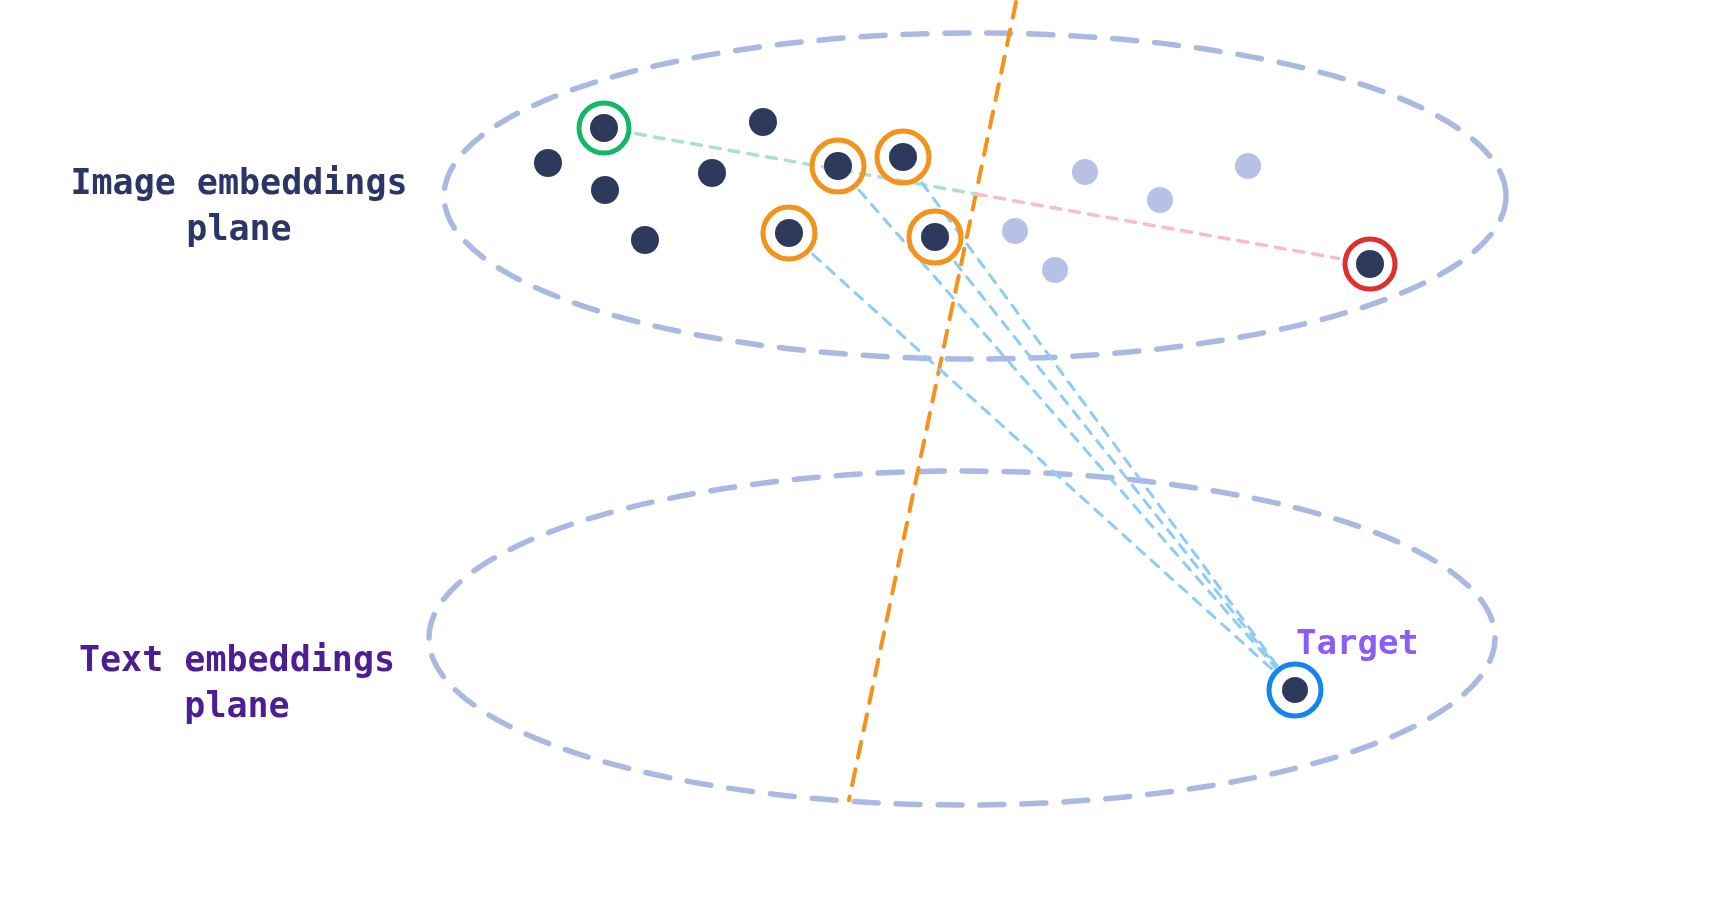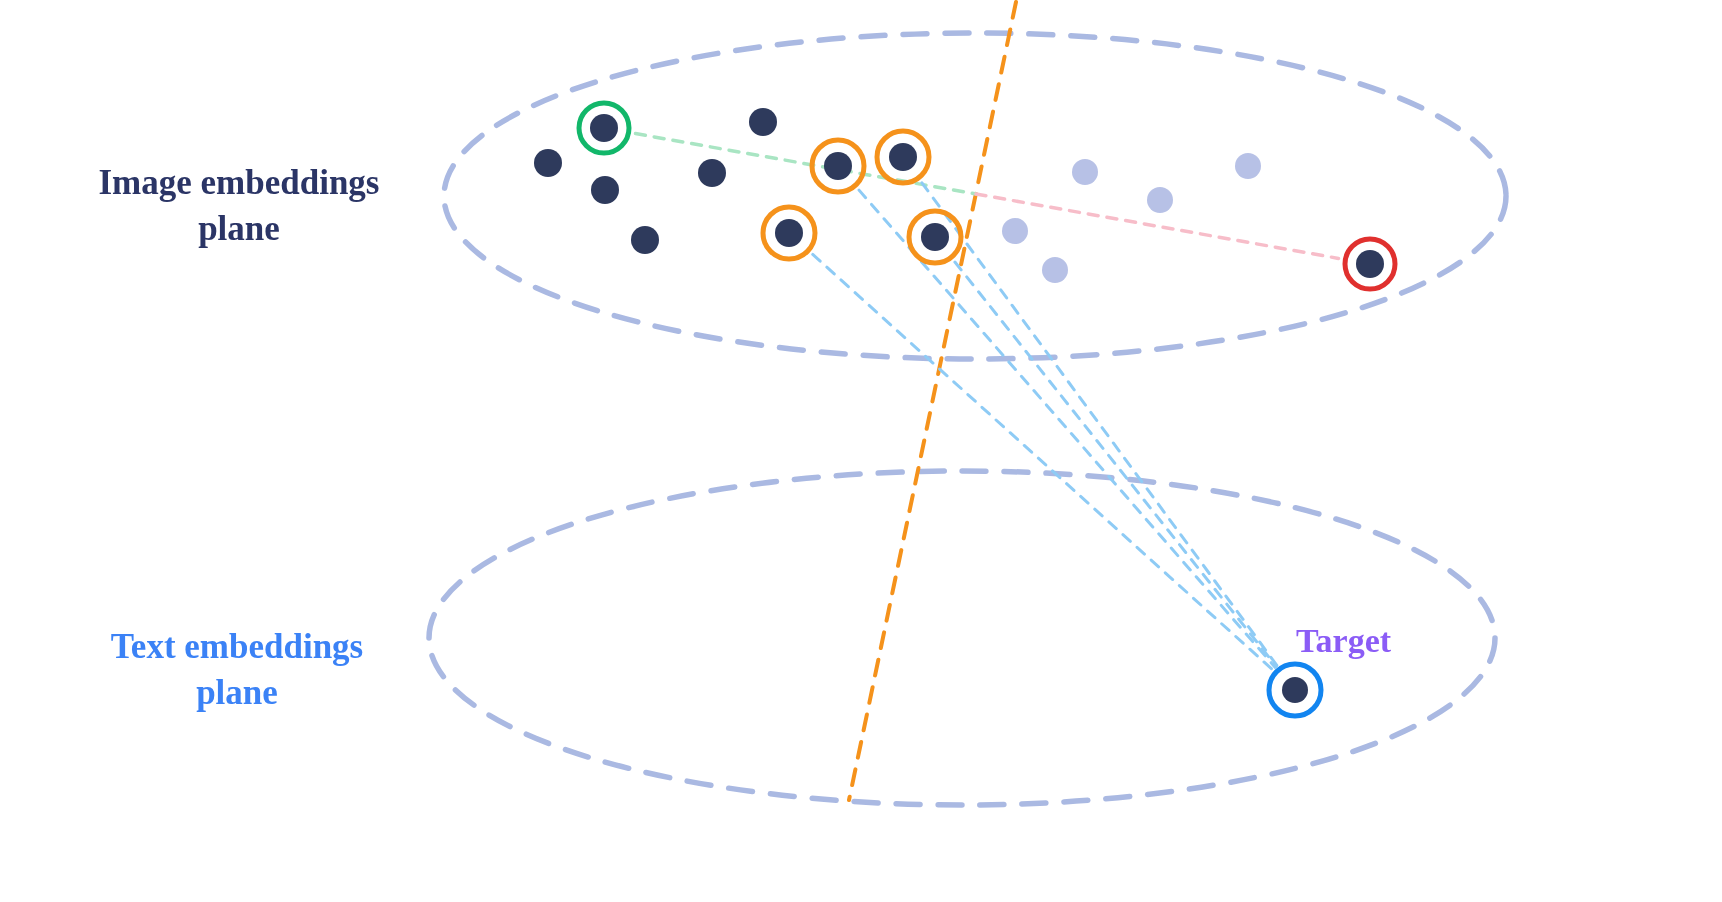--- a/index.html
+++ b/index.html
@@ -7,21 +7,20 @@
     padding: 0;
     background: #ffffff;
     font-family: "DejaVu Sans Mono", "Liberation Mono", monospace;
   }
   .canvas {
     position: relative;
     width: 1588px;
     height: 902px;
     overflow: hidden;
     background: #ffffff;
-    font-family: Liberation Serif, serif;
   }
   svg { position: absolute; left: 0; top: 0; }
   .plane-label {
     position: absolute;
     width: 380px;
     text-align: center;
     font-weight: 700;
     font-size: 35px;
     line-height: 1.3;
     letter-spacing: 0px;
@@ -74,19 +73,19 @@
       <circle cx="789" cy="233" r="26" fill="none" stroke="#f5921b" stroke-width="5"></circle>
       <circle cx="1370" cy="264" r="25" fill="none" stroke="#e0302e" stroke-width="5"></circle>
       <circle cx="1295" cy="690" r="26" fill="none" stroke="#1285f0" stroke-width="5"></circle>
     </svg>
 
   <div class="plane-label image" style="color: rgb(43, 53, 102);">
     <div>Image embeddings</div>
     <div>plane</div>
   </div>
 
-  <div class="plane-label text" style="color: #3b82f6;">
+  <div class="plane-label text" style="color: #4c1d95; margin-top: 13px;">
     <div>Text embeddings</div>
     <div>plane</div>
   </div>
 
   <div class="target-label" style="color: #8b5cf6;">Target</div>
 </div>
 
 </body></html>

